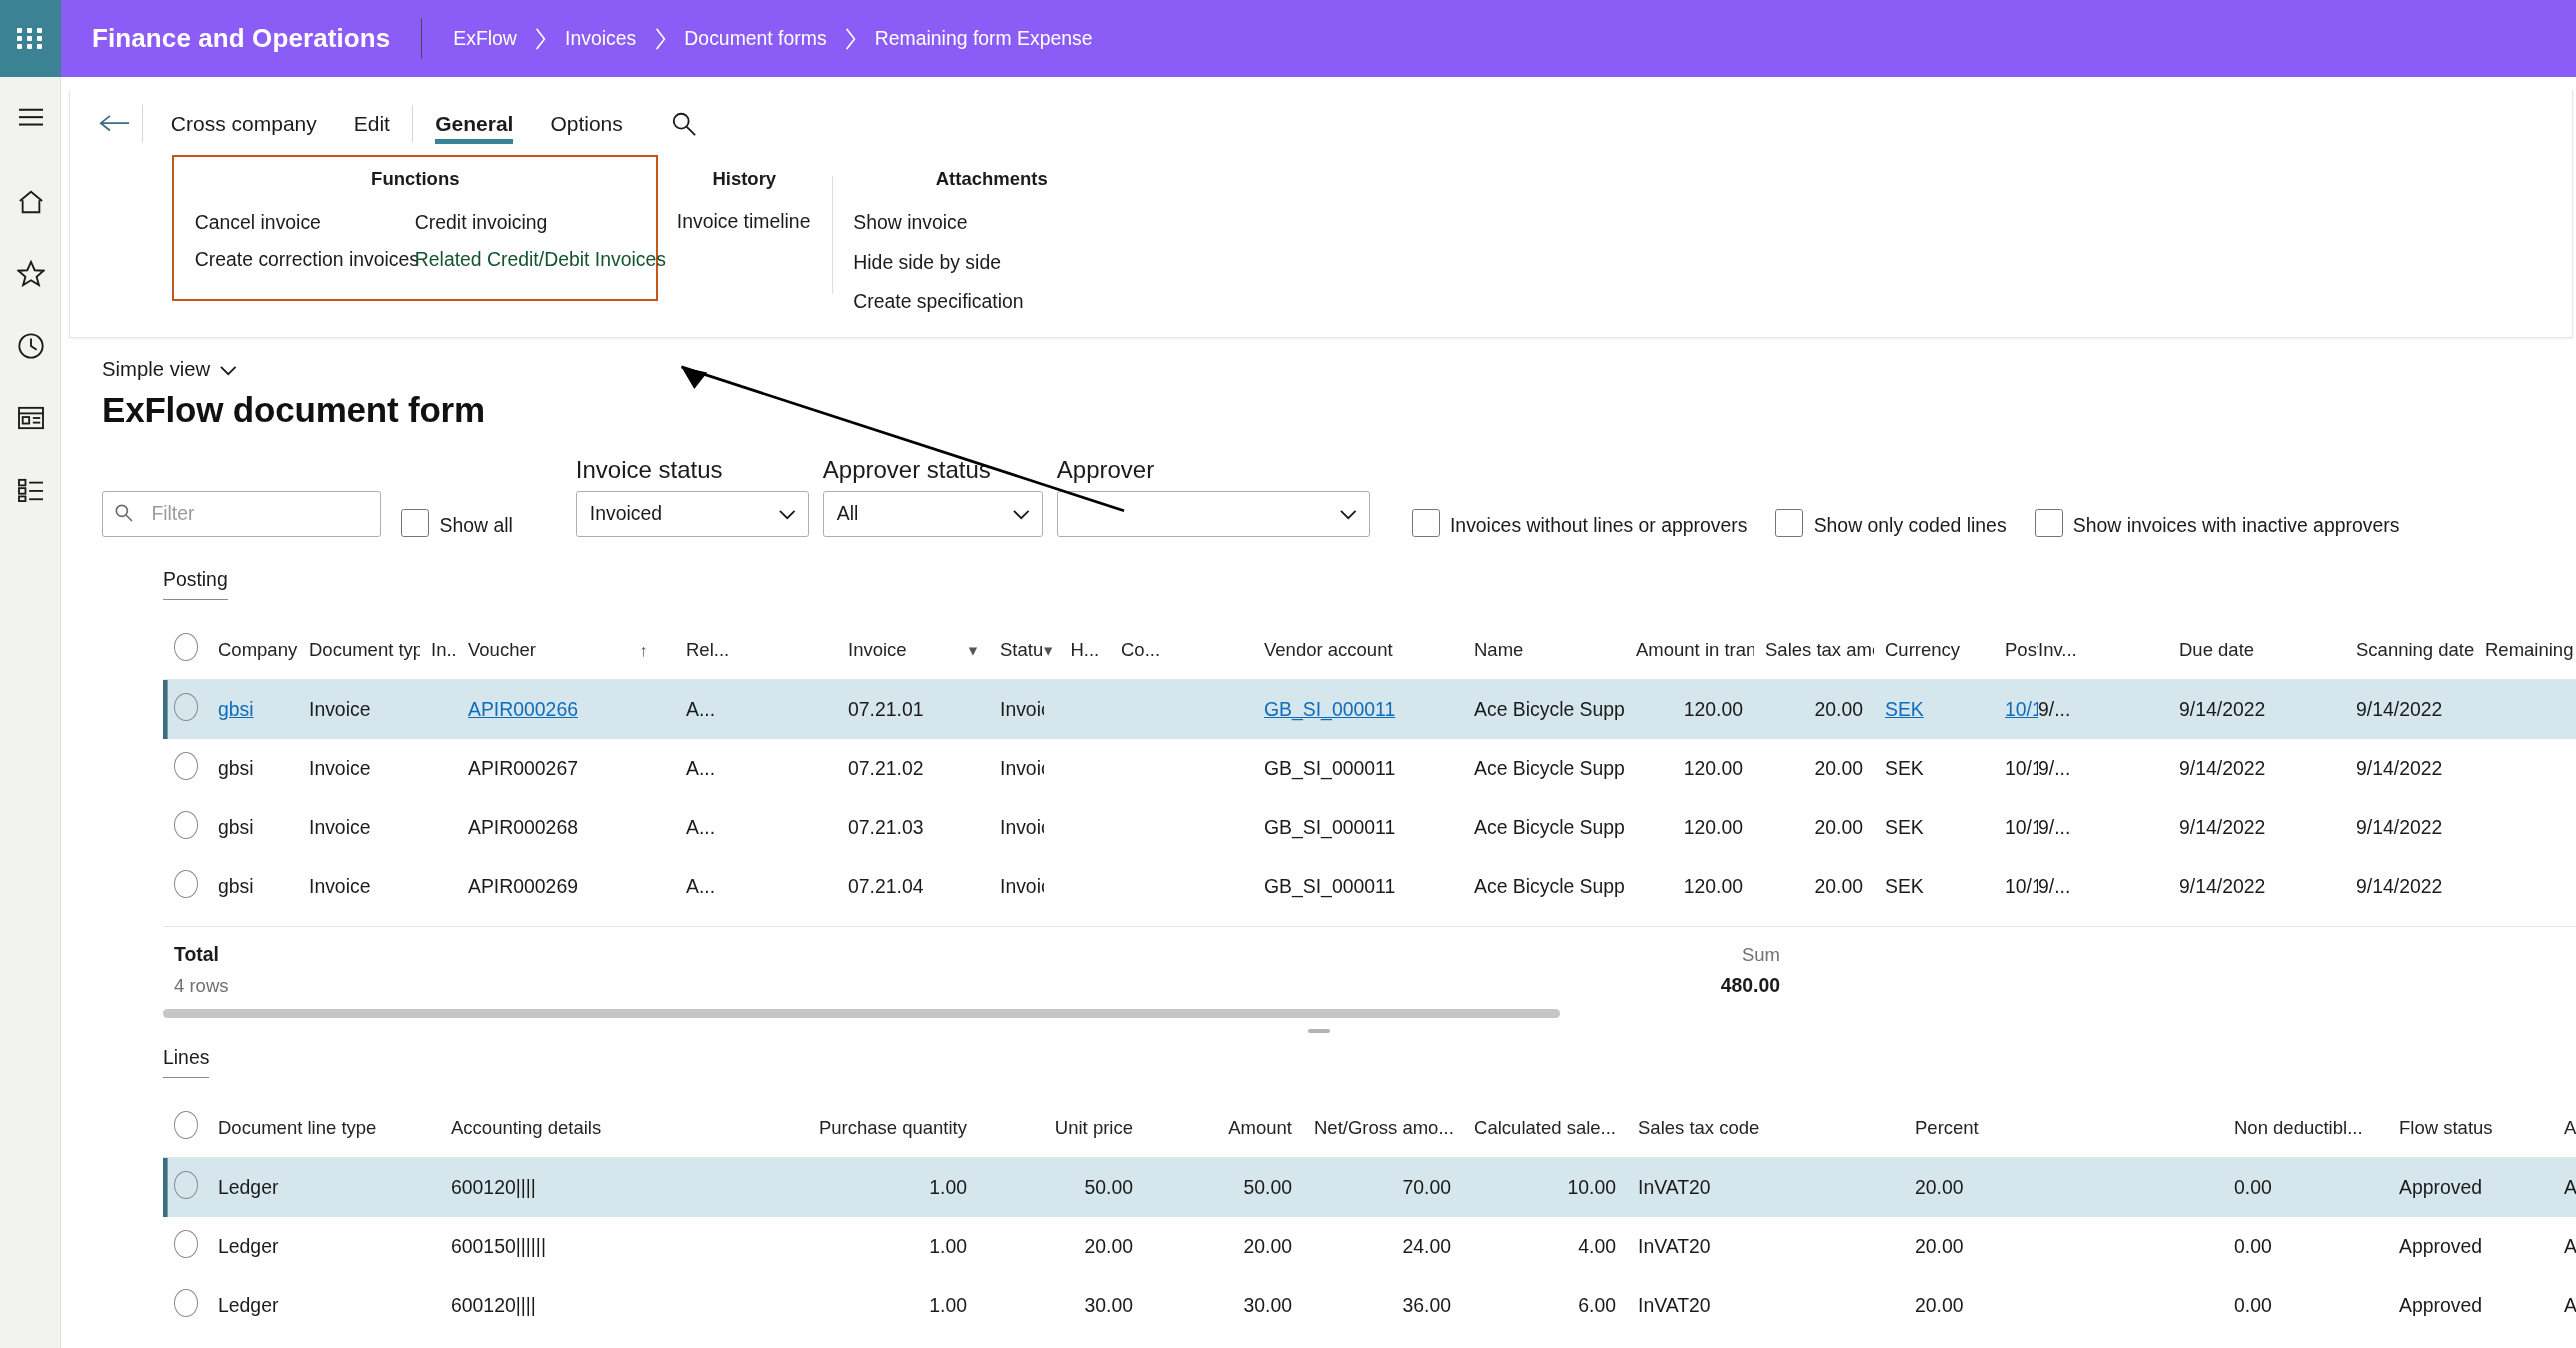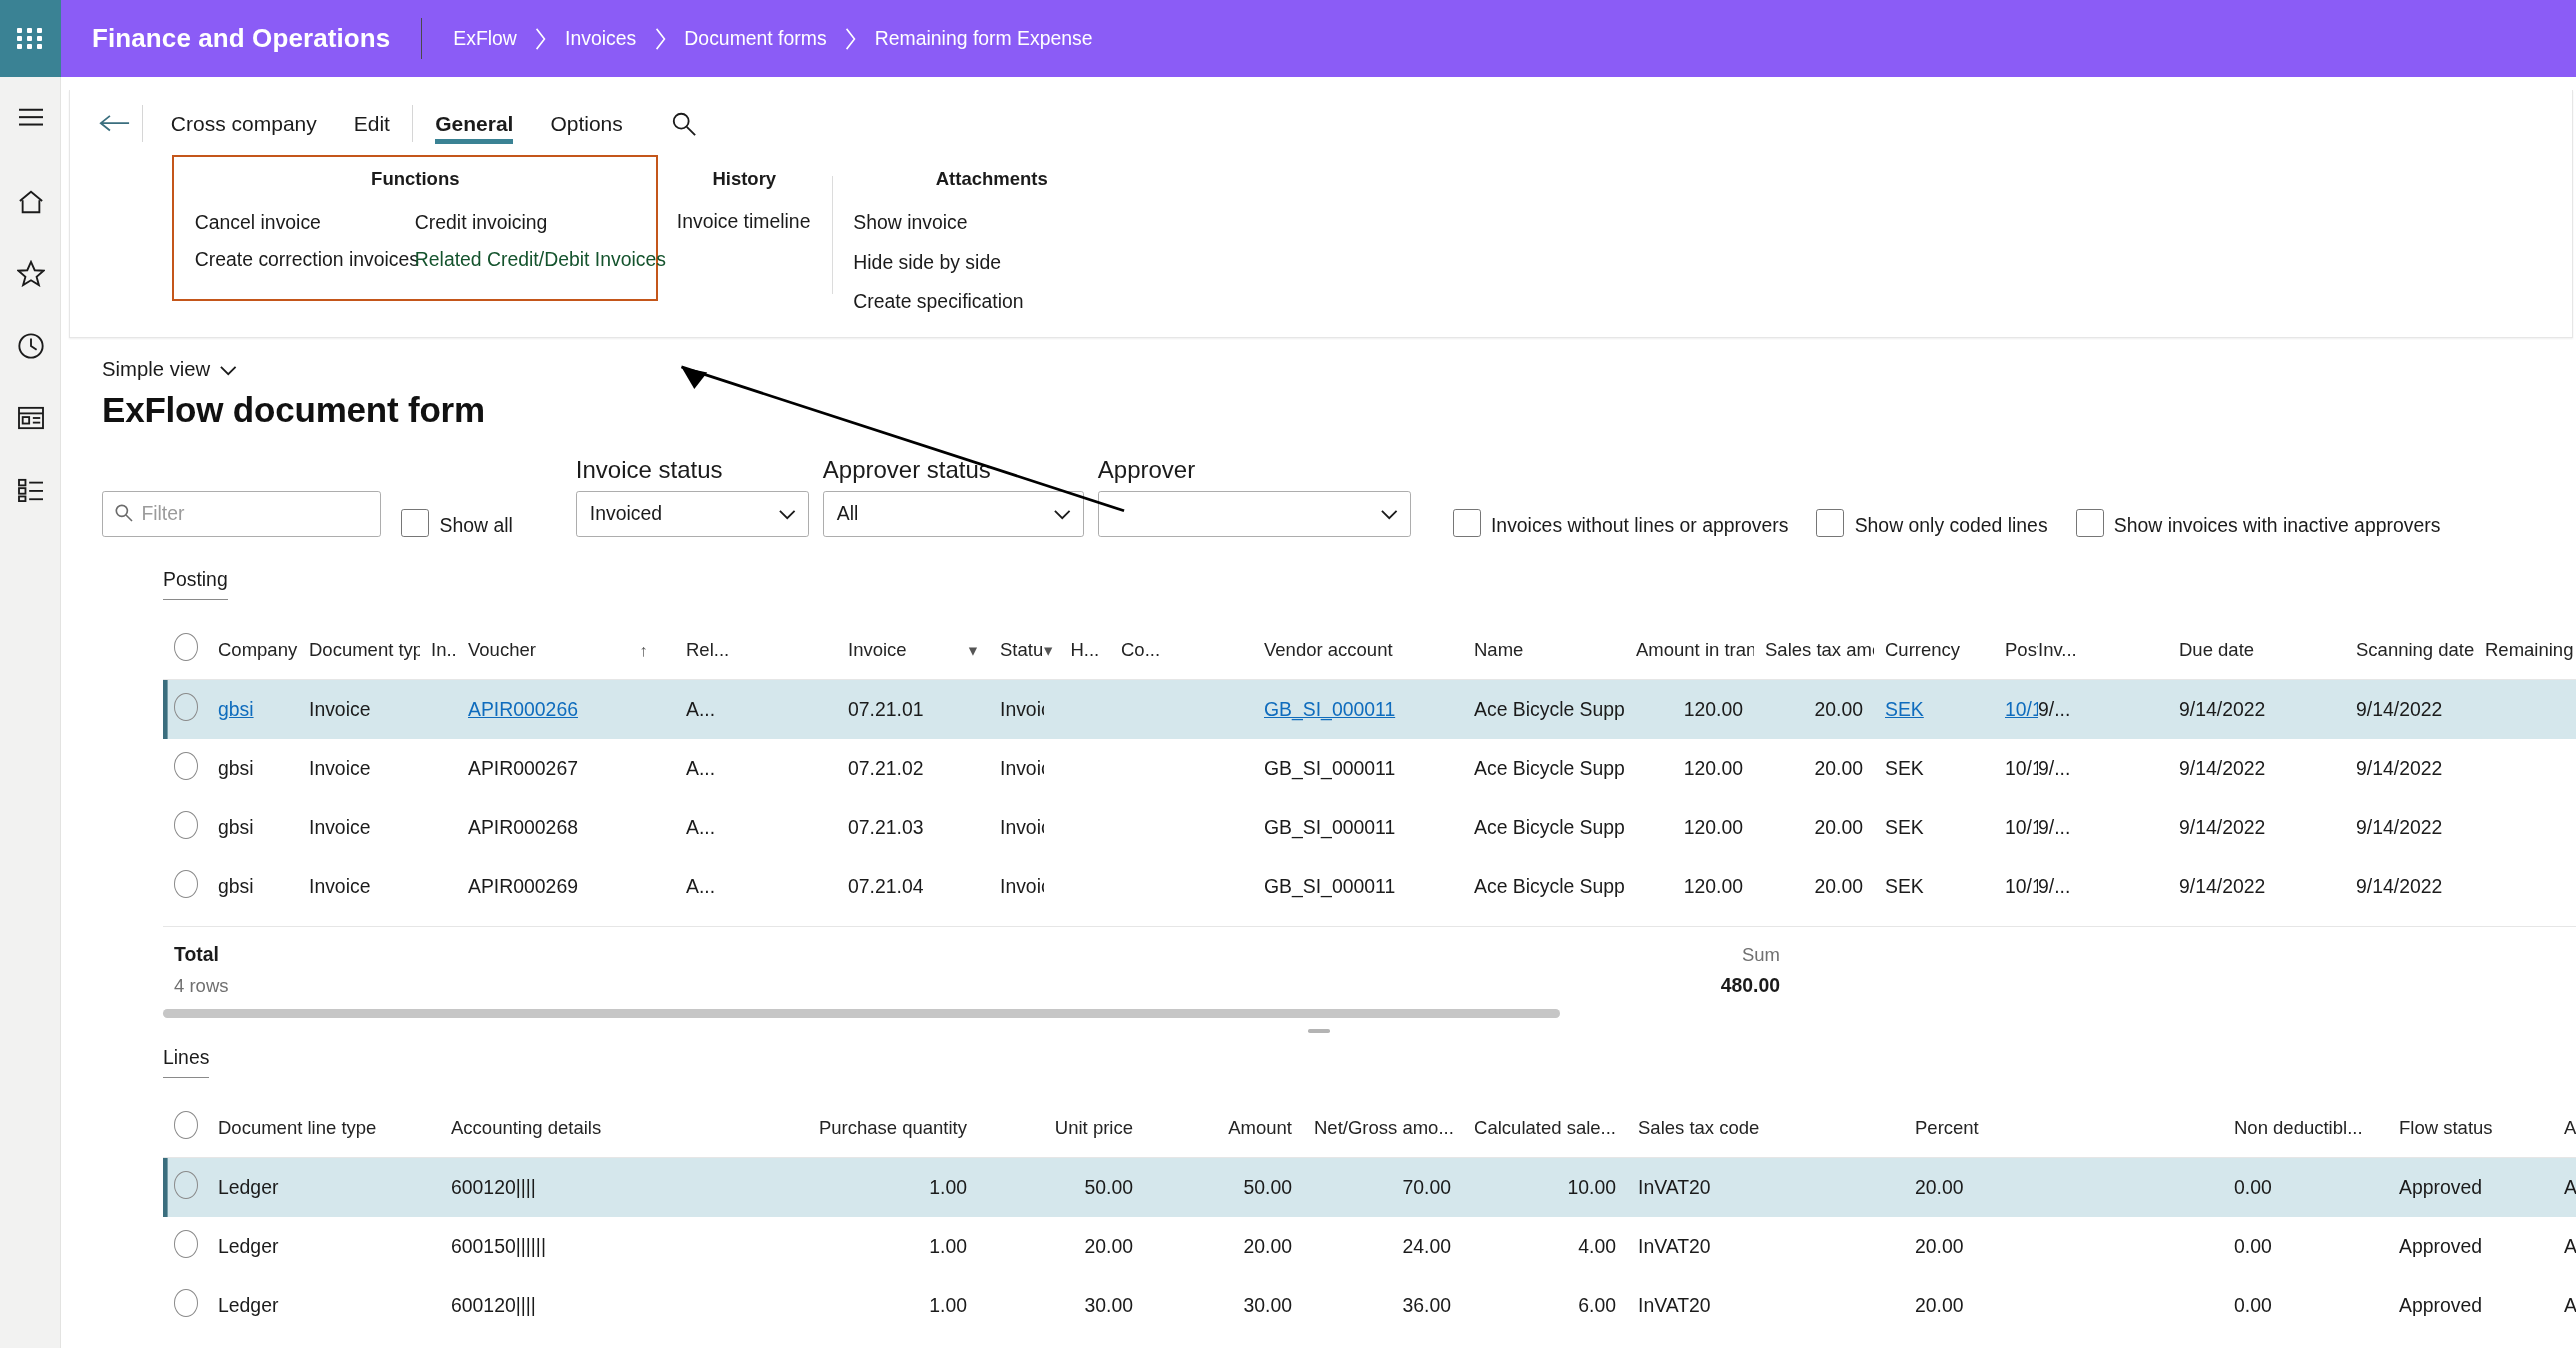--- a/index.html
+++ b/index.html
@@ -133,21 +133,21 @@
   }
 
   
   #filterbar {
     margin: 26px 0 0 41px; display: flex; align-items: flex-end; gap: 0;
   }
   .fld { display: flex; flex-direction: column; }
   .fld-label { font-size: 24px; color: #1b1b1b; margin-bottom: 6.5px; }
   .txtinput {
     width: 279px; height: 46px; border: 0.9px solid #adadad; border-radius: 2.8px;
-    background: #ffffff; display: flex; align-items: center; padding: 0 11px; gap: 8px;
+    background: #ffffff; display: flex; align-items: center; padding: 0 11px; gap: 18px;
   }
   .txtinput input {
     border: none; outline: none; font-size: 19.4px; color: #1b1b1b;
     font-family: "Liberation Sans", sans-serif; background: transparent; width: 100%;
   }
   .txtinput input::placeholder { color: #9b9b9b; }
   .ddl {
     height: 46px; border: 0.9px solid #adadad; border-radius: 2.8px; background: #ffffff;
     display: flex; align-items: center; justify-content: space-between;
     padding: 0 11px 0 13px; font-size: 19.4px; color: #1b1b1b; cursor: pointer;
@@ -395,21 +395,21 @@
       <div class="ddl" style="width:233px;">
         <span>Invoiced</span>
         <span><svg width="18.5" height="11" viewBox="0 0 20 12">
               <path d="M2 2 L10 10 L18 2" fill="none" stroke="#1b1b1b" stroke-width="2"></path>
             </svg></span>
       </div>
     </div>
 
     <div class="fld" style="margin-left:14px;">
       <span class="fld-label">Approver status</span>
-      <div class="ddl" style="width:261px;">
+      <div class="ddl" style="width:220px;">
         <span>All</span>
         <span><svg width="18.5" height="11" viewBox="0 0 20 12">
               <path d="M2 2 L10 10 L18 2" fill="none" stroke="#1b1b1b" stroke-width="2"></path>
             </svg></span>
       </div>
     </div>
 
     <div class="fld" style="margin-left:14px;">
       <span class="fld-label">Approver</span>
       <div class="ddl" style="width:313px;">

